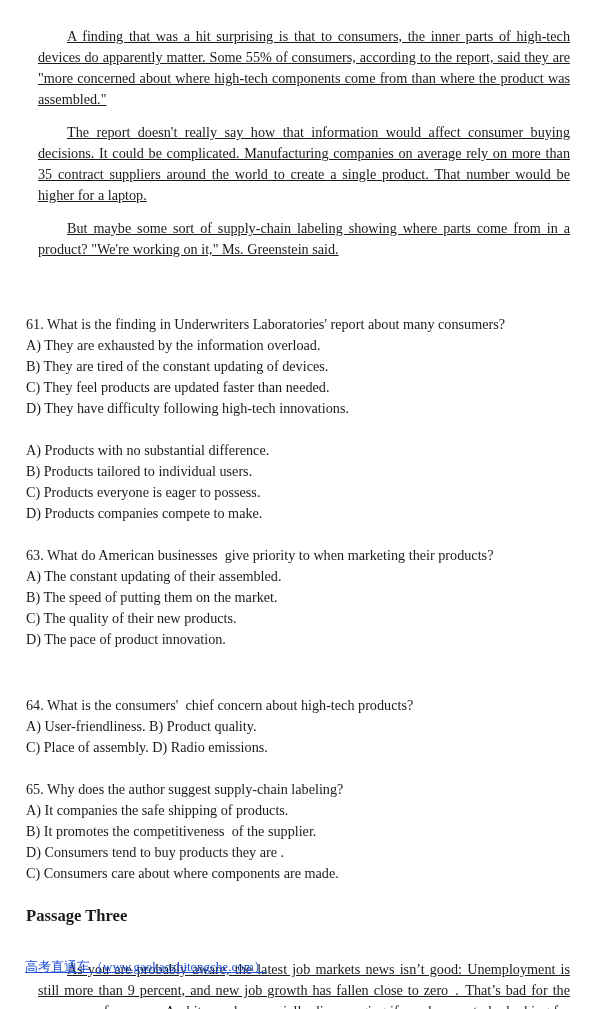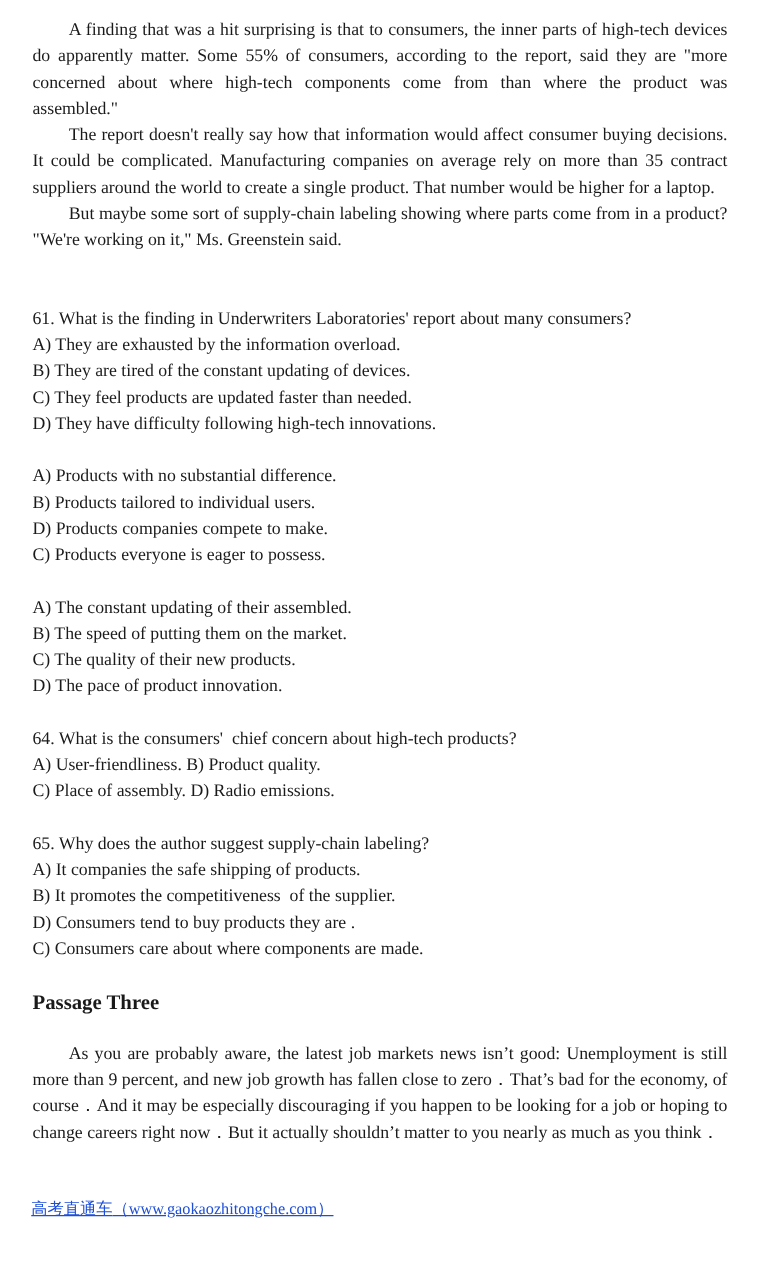--- a/index.html
+++ b/index.html
@@ -3,21 +3,21 @@
 <meta charset="utf-8">
 <style>
   html, body { margin: 0; padding: 0; background: #ffffff; }
   body {
     width: 614px; height: 1009px; overflow: hidden; position: relative;
     font-family: "Liberation Serif", "DejaVu Serif", serif;
     color: #1a1a1a; font-size: 14.2px;
   }
   .page { position: absolute; left: 26px; top: 14px; width: 556px; }
   .para {
-    margin: 0; line-height: 21px; text-align: justify; text-indent: 29px;
+    margin: 12px; line-height: 21px; text-align: justify; text-indent: 29px; text-decoration: underline;
   }
   .gap-lg { height: 42px; }
   .gap-md { height: 21px; }
   .q { margin: 0; line-height: 21px; }
   .opt { margin: 0; line-height: 21px; }
   .heading { margin: 0; line-height: 21px; font-weight: bold; }
   .footer {
     position: absolute; left: 25px; top: 958px; font-size: 13px;
     font-family: "DejaVu Sans", sans-serif; color: #1d4ed8; text-decoration: underline;
   }
@@ -42,37 +42,38 @@
     <p class="opt">B) They are tired of the constant updating of devices.</p>
     <p class="opt">C) They feel products are updated faster than needed.</p>
     <p class="opt">D) They have difficulty following high-tech innovations.</p>
   </section>
 
   <div class="gap-md"></div>
 
   <section>
     <p class="opt">A) Products with no substantial difference.</p>
     <p class="opt">B) Products tailored to individual users.</p>
+    <p class="opt">C) Products everyone is eager to possess.</p>
     <p class="opt">D) Products companies compete to make.</p>
-    <p class="opt">C) Products everyone is eager to possess.</p>
   </section>
 
   <div class="gap-md"></div>
 
   <section>
+    <p class="q" style="white-space: pre;">63. What do American businesses  give priority to when marketing their products?</p>
     <p class="opt">A) The constant updating of their assembled.</p>
     <p class="opt">B) The speed of putting them on the market.</p>
     <p class="opt">C) The quality of their new products.</p>
     <p class="opt">D) The pace of product innovation.</p>
   </section>
 
   <div class="gap-md"></div>
 
   <section>
-    <p class="q" style="white-space: pre;">64. What is the consumers'  chief concern about high-tech products?</p>
+    <p class="q" style="white-space: pre; margin-top: 24px;">64. What is the consumers'  chief concern about high-tech products?</p>
     <p class="opt">A) User-friendliness. B) Product quality.</p>
     <p class="opt">C) Place of assembly. D) Radio emissions.</p>
   </section>
 
   <div class="gap-md"></div>
 
   <section>
     <p class="q">65. Why does the author suggest supply-chain labeling?</p>
     <p class="opt">A) It companies the safe shipping of products.</p>
     <p class="opt" style="white-space: pre;">B) It promotes the competitiveness  of the supplier.</p>

